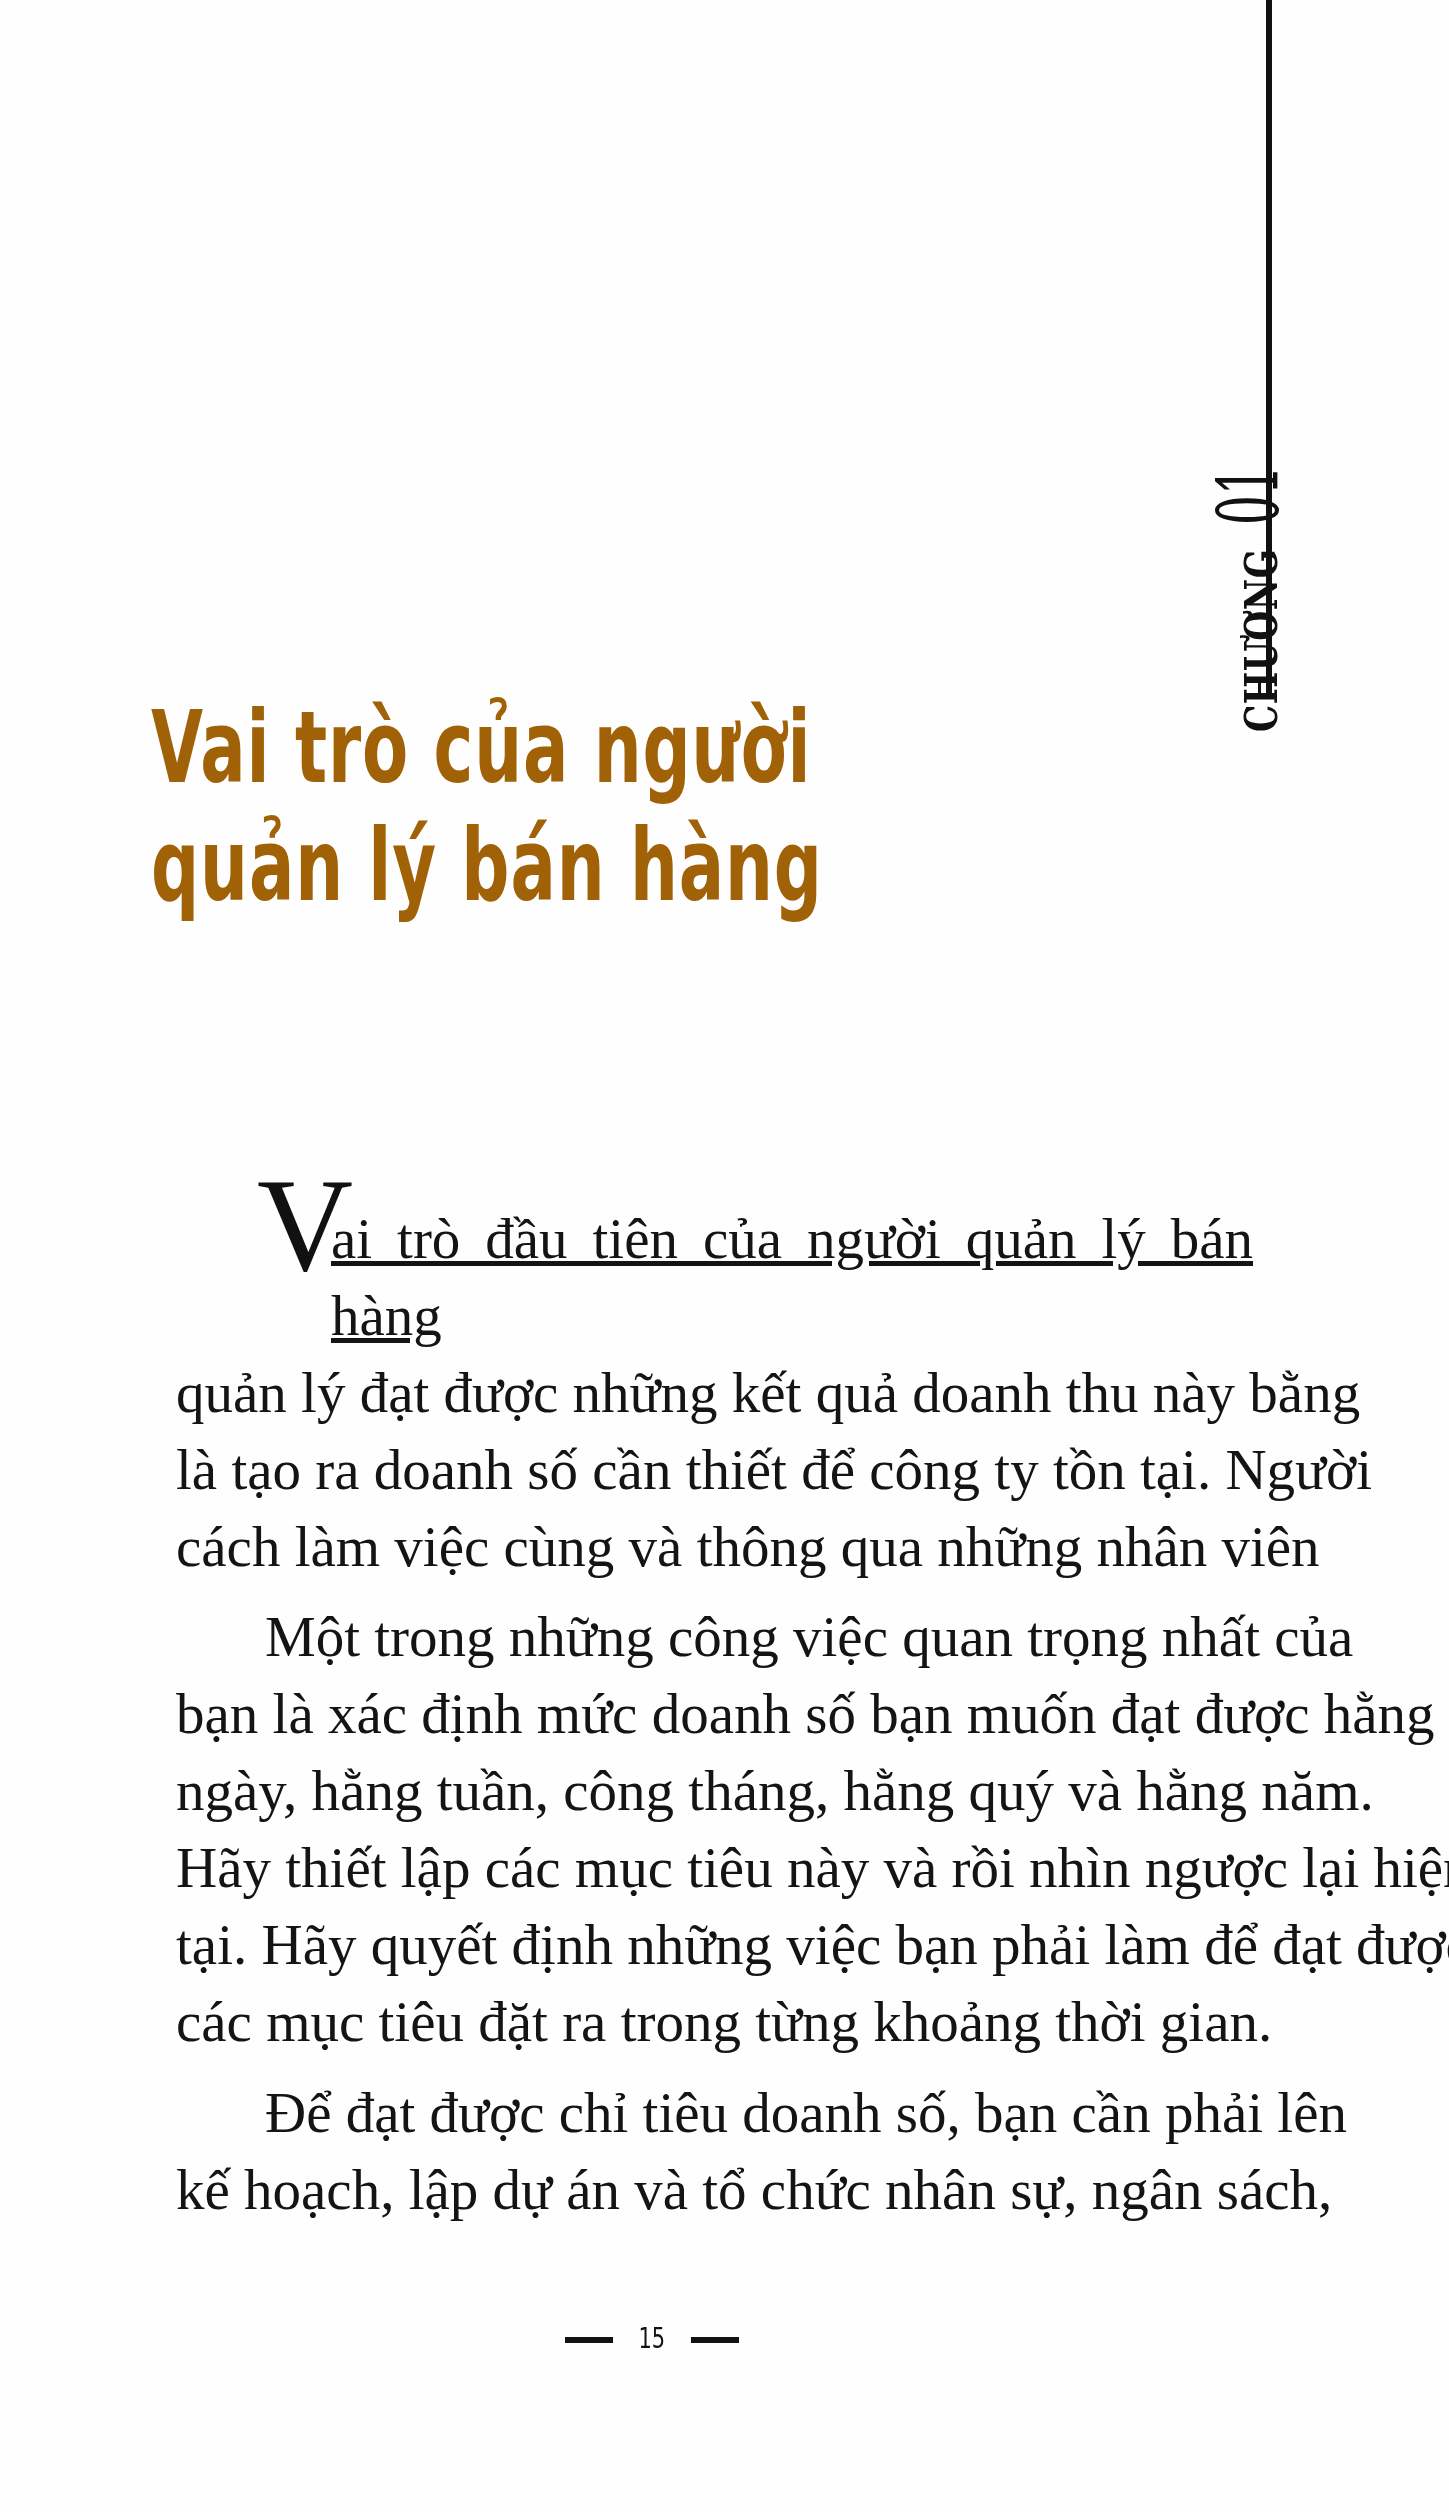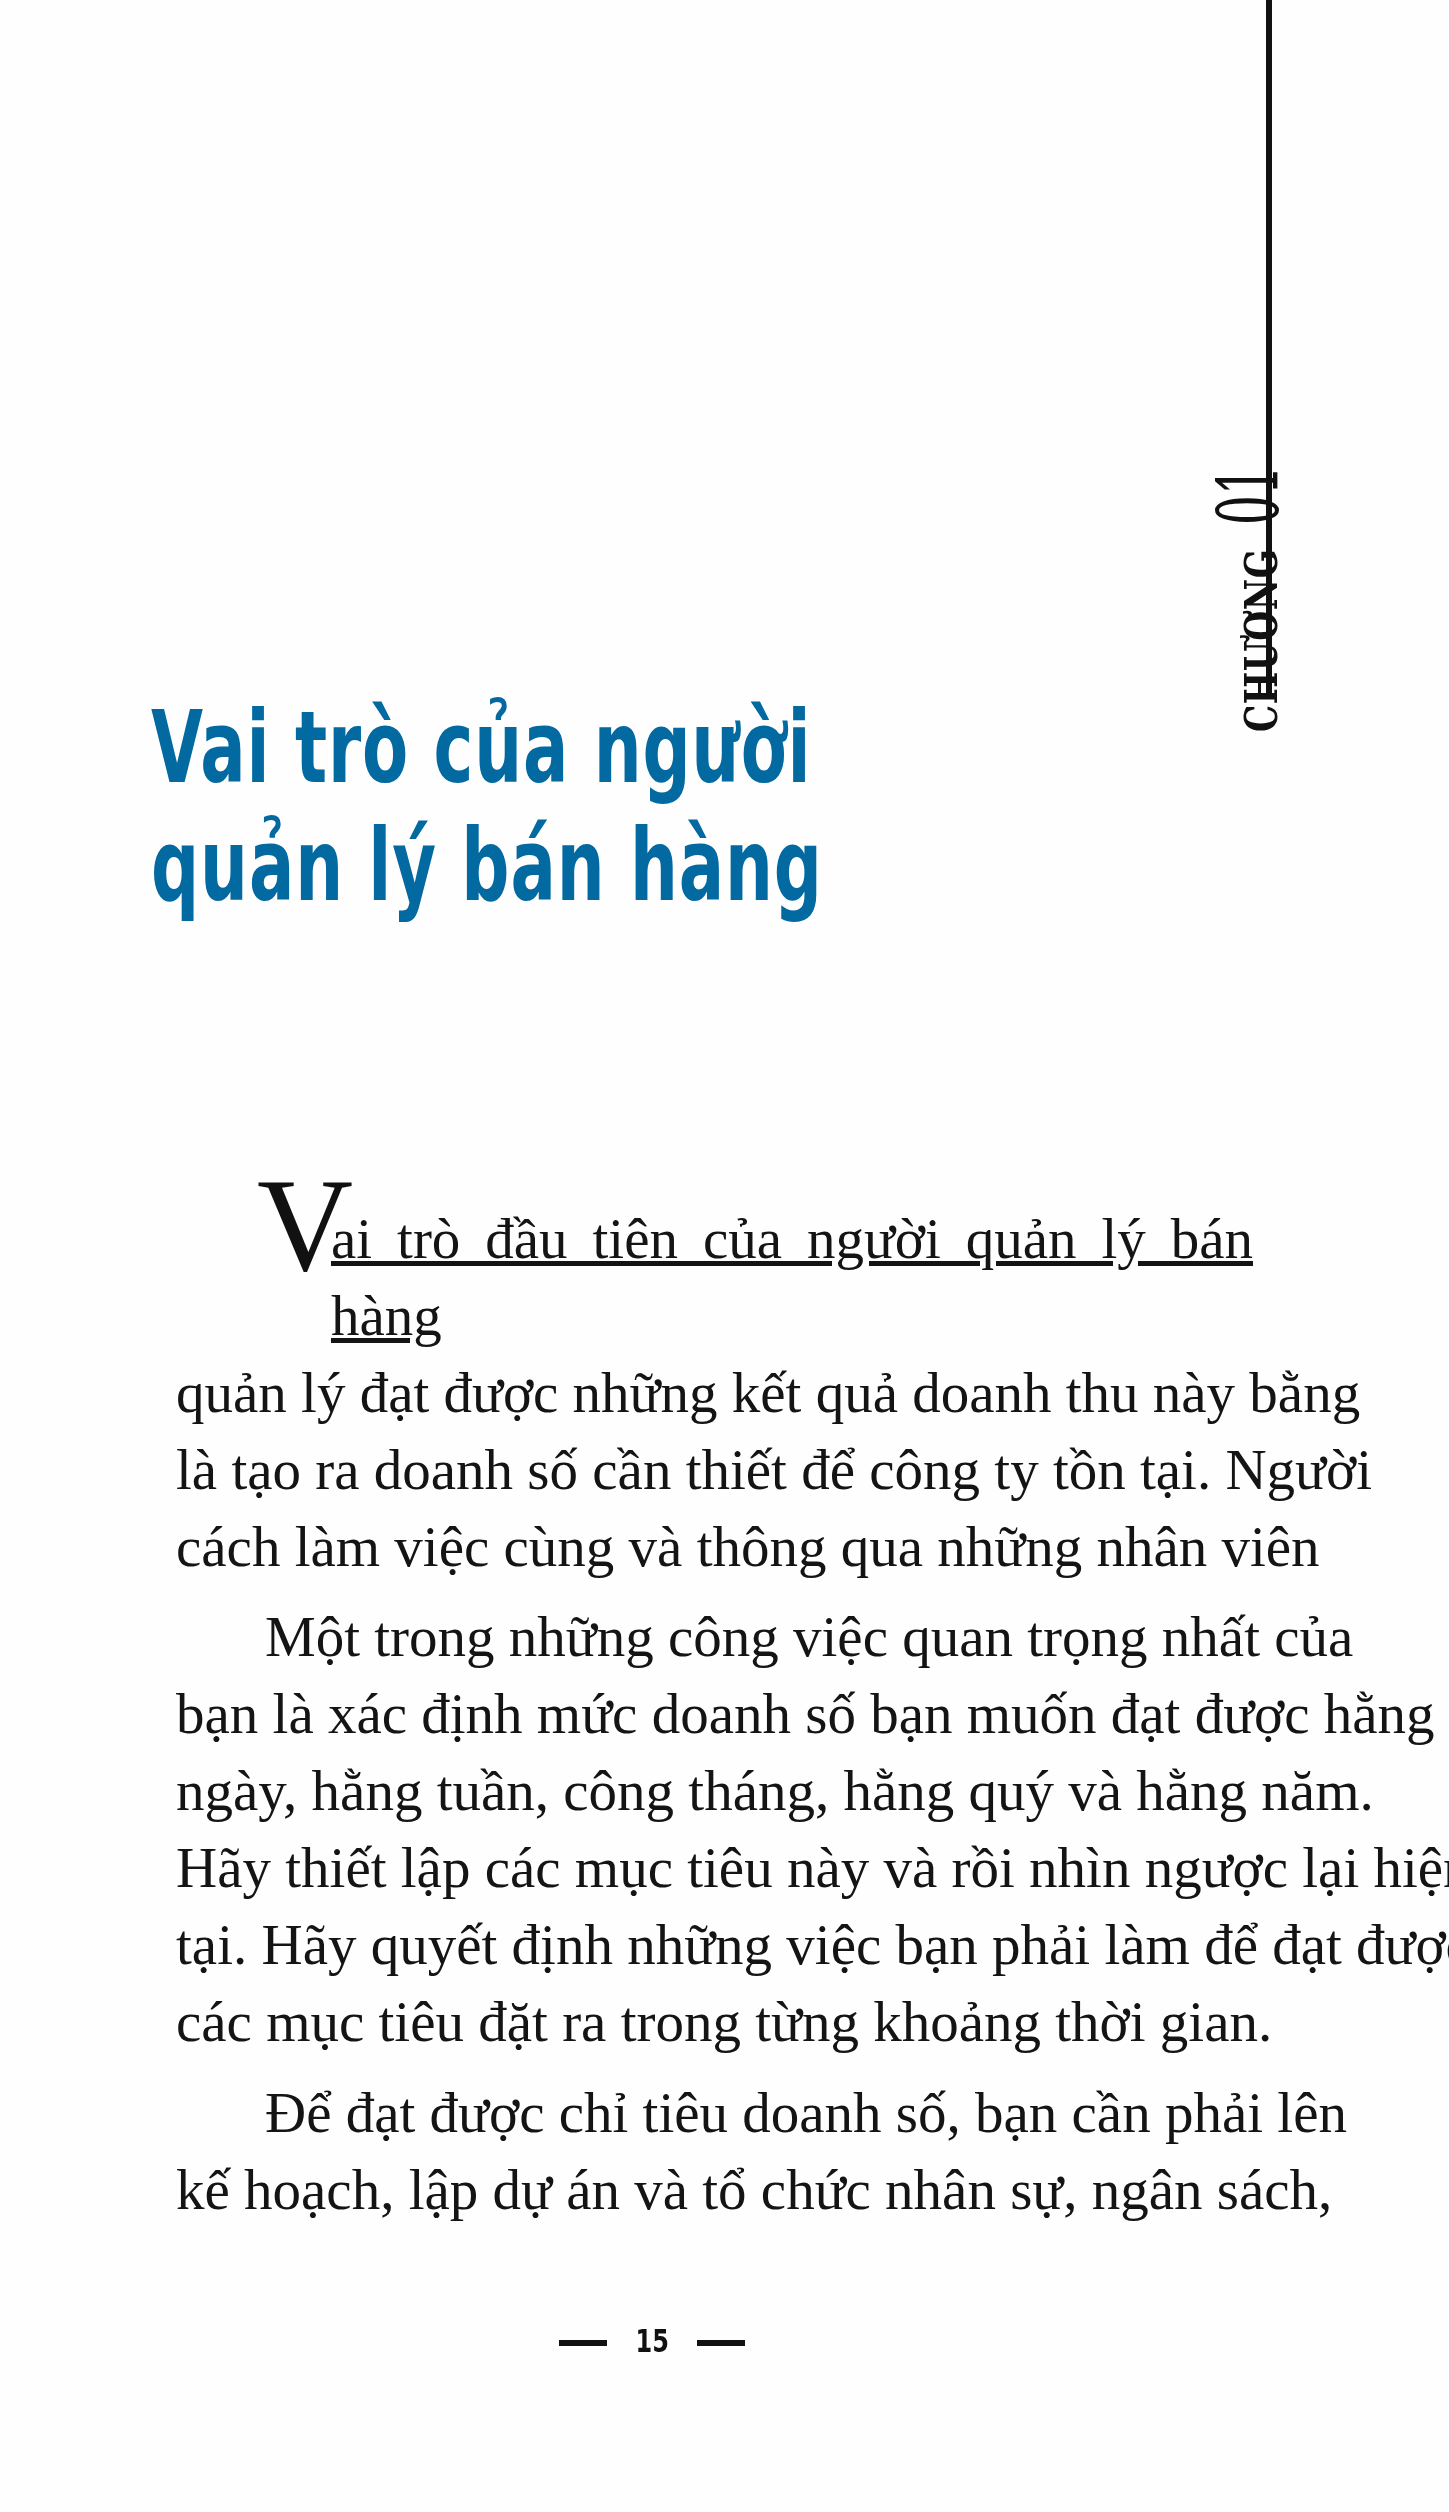--- a/index.html
+++ b/index.html
@@ -15,21 +15,21 @@
     width: 292px; height: 86px;
     transform: rotate(-90deg); transform-origin: center center;
     display: flex; align-items: flex-end; justify-content: flex-start;
     font-family: "DejaVu Serif", serif; color: #111; white-space: nowrap;
   }
   .chapter-word { font-size: 44px; font-weight: bold; letter-spacing: 0.7px; transform: scaleX(0.78); transform-origin: left bottom; display: inline-block; line-height: 1; margin-bottom: 1.3px; }
   .chapter-num { font-size: 85px; font-weight: normal; transform: scaleX(0.55); transform-origin: left bottom; display: inline-block; line-height: 0.85; margin-left: -28px; }
 
   .title {
     position: absolute; left: 151px; top: 689px; width: 795px;
-    font-family: "DejaVu Sans", sans-serif; font-weight: bold; color: #0369a1;
+    font-family: "DejaVu Sans", sans-serif; font-weight: bold; color: #a16207;
     font-size: 99px; line-height: 118px; text-align: center;
   }
   .title-line { display: block; transform: scaleX(0.68); transform-origin: left center; white-space: nowrap; letter-spacing: 1.3px; }
 
   .body-text {
     position: absolute; left: 176px; top: 1200px; width: 1077px;
     font-family: "Liberation Serif", serif; color: #141414;
     font-size: 57px; line-height: 77px;
   }
   .para { margin: 0 0 13.3px 0; text-align: justify; text-align-last: left; }
@@ -39,21 +39,21 @@
   .dropcap-line { position: relative; padding-left: 89px; }
   .dropcap {
     position: absolute; left: 81px; top: -41px;
     font-family: "Liberation Serif", serif; font-size: 133px; line-height: 1;
     color: #111;
   }
   .dropcap-line .rest { display: block; padding-left: 66px; text-align: justify; text-align-last: justify; text-decoration: underline; }
 
   .page-number {
     position: absolute; left: 0; width: 1304px; top: 2322px; text-align: center;
-    font-family: "DejaVu Sans", sans-serif; font-weight: bold; font-size: 32px; color: #111;
+    font-family: "DejaVu Sans", sans-serif; font-weight: normal; font-size: 28px; color: #111;
   }
   .page-number .num { display: inline-block; transform: scaleX(0.75); margin: 0 12px; }
   .dash { display: inline-block; width: 48px; height: 5.3px; background: #111; vertical-align: middle; }
 </style>
 </head>
 <body>
 
 <div class="page">
 
   <div class="chapter-rule"></div>

